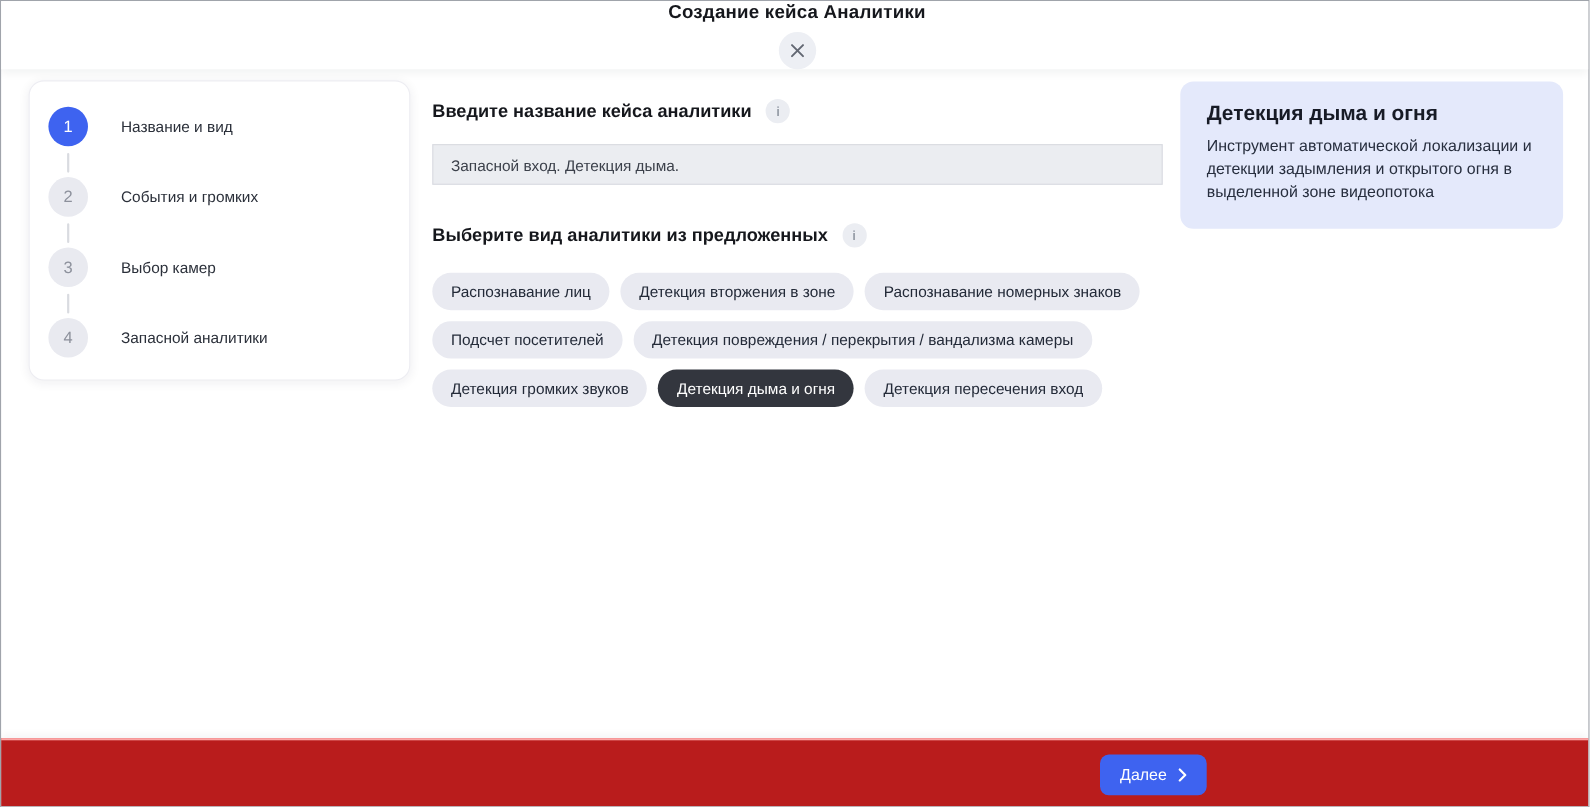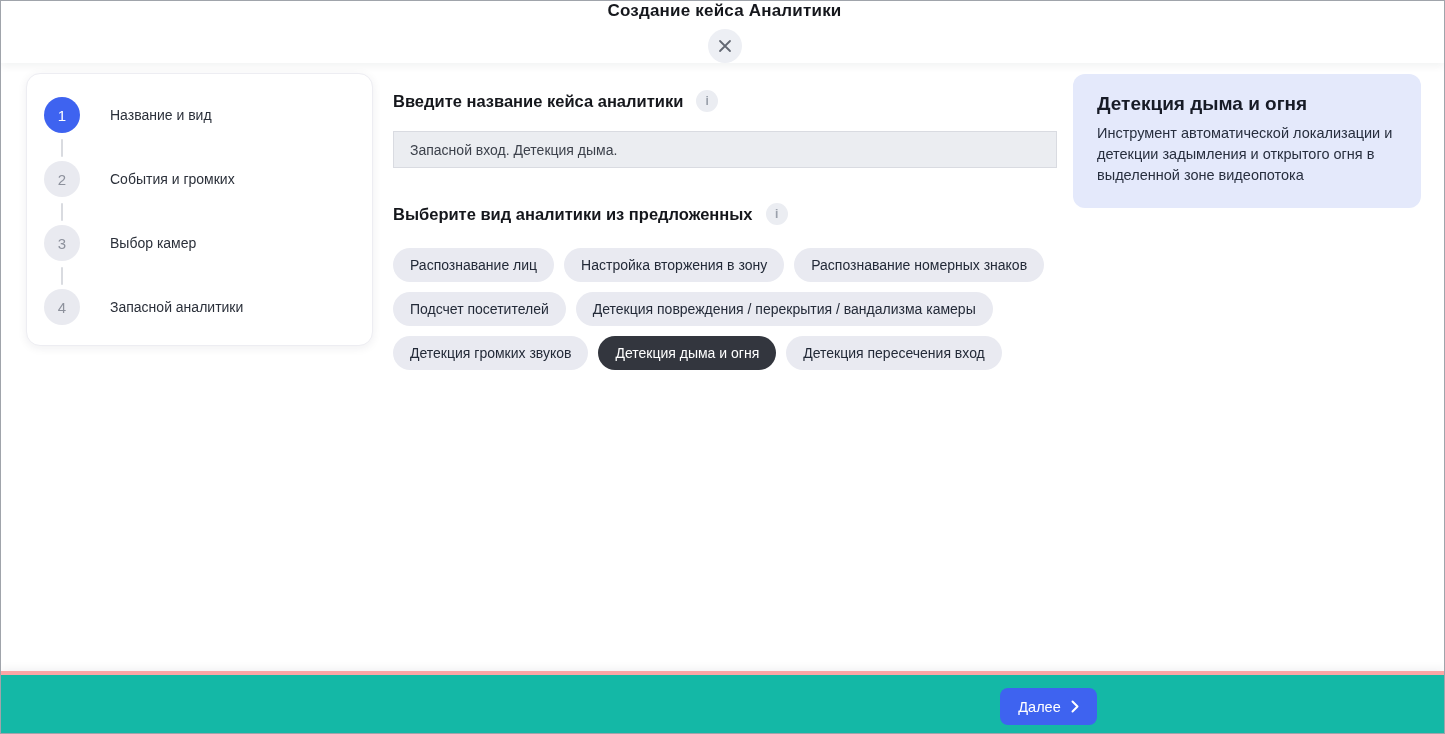--- a/index.html
+++ b/index.html
@@ -92,21 +92,21 @@
   .info-panel{
     position:absolute;left:1072px;top:73px;width:348px;
     background:var(--panel-bg);border-radius:12px;
     padding:19px 24px 22px 24px;
   }
   .info-panel-title{font-size:19px;font-weight:700;color:#171b26;margin-bottom:8px;}
   .info-panel-desc{font-size:14.5px;line-height:1.45;color:#272e3e;}
   
   .footer{
     position:absolute;left:0;bottom:0;right:0;height:62px;
-    background:#14b8a6;border-top:4px solid #fca5a5;
+    background:#b91c1c;border-top:2px solid #fca5a5;
     box-shadow:0 -3px 8px rgba(25,28,40,0.05);
   }
   .next-btn{
     position:absolute;left:999px;top:13px;width:97px;height:37px;
     background:var(--primary);border:none;border-radius:8px;cursor:pointer;
     color:#fff;font-size:14.5px;font-family:"Liberation Sans", sans-serif;
     display:flex;align-items:center;justify-content:center;gap:10px;
   }
   .next-btn svg{display:block;}
 </style>
@@ -155,21 +155,21 @@
 
 <input class="name-input" type="text" value="Запасной вход. Детекция дыма." style="">
 
 <div class="section-label-row second">
   <div class="section-label">Выберите вид аналитики из предложенных</div>
   <i class="info-icon">i</i>
 </div>
 
 <div class="chips-wrap">
     <button class="chip">Распознавание лиц</button>
-    <button class="chip">Настройка вторжения в зону</button>
+    <button class="chip">Детекция вторжения в зоне</button>
     <button class="chip">Распознавание номерных знаков</button>
     <button class="chip">Подсчет посетителей</button>
     <button class="chip">Детекция повреждения / перекрытия / вандализма камеры</button>
     <button class="chip">Детекция громких звуков</button>
     <button class="chip selected">Детекция дыма и огня</button>
     <button class="chip">Детекция пересечения вход</button>
   </div>
 
 <div class="info-panel">
   <div class="info-panel-title">Детекция дыма и огня</div>

